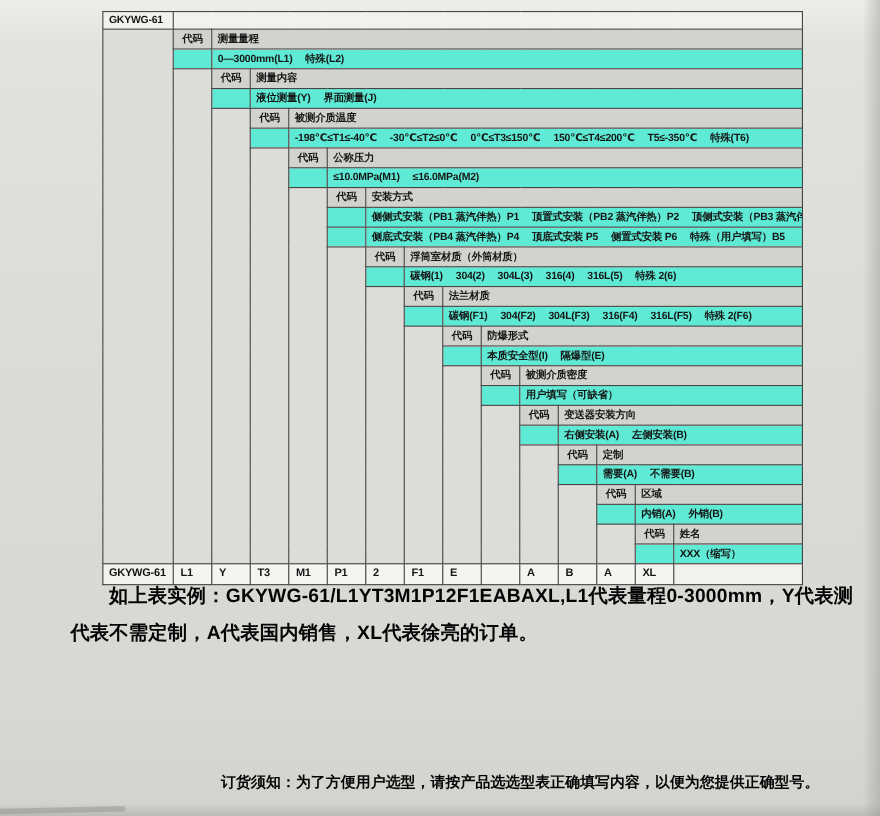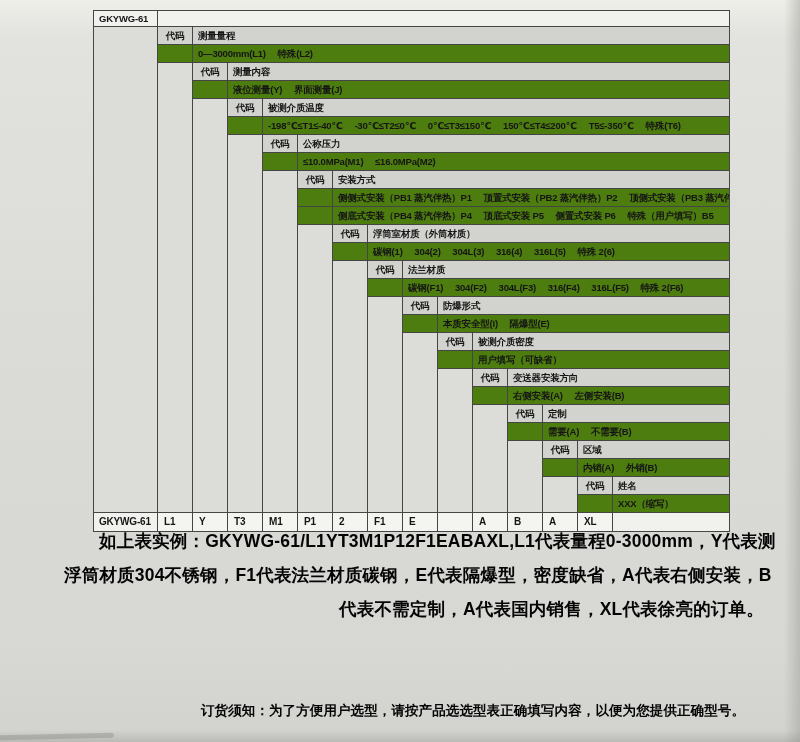--- a/index.html
+++ b/index.html
@@ -24,34 +24,34 @@
     font-size:9.5px;font-weight:600;color:#151515;
   }
   #sel-table td{
     border:1px solid #454545;padding:0 3px;height:17px;
     white-space:nowrap;overflow:hidden;vertical-align:middle;
     letter-spacing:-0.2px;line-height:1;
   }
   #sel-table tr.top-row td{height:15px;}
   #sel-table tr.example-row td{height:18px;font-size:10px;}
   #sel-table td.hdr{background:#d2d3ce;}
-  #sel-table td.val{background:#4d7c0f;}
+  #sel-table td.val{background:#5eead4;}
   #sel-table td.paper{background:#dcddd8;}
   #sel-table td.blank{background:#f1f1ee;}
   #sel-table td.model{background:#f1f1ee;padding-left:5px;}
   #sel-table td.code{text-align:center;padding:0 1px;}
   #sel-table td.label,#sel-table td.options{padding-left:5px;margin-top:42px;}
   #sel-table td.excode{background:#f4f4f1;padding-left:6px;}
 
   
   .example-note{
     position:absolute;left:64px;top:524px;width:700px;
     font-size:17.5px;font-weight:600;color:#050505;letter-spacing:.2px;
   }
-  .example-note .line{line-height:34px;white-space:nowrap;text-align:right;}
+  .example-note .line{line-height:34px;white-space:nowrap;}
   .example-note .line.first{text-indent:35px;}
 
   
   .order-note{
     position:absolute;left:201px;top:702px;width:560px;
     font-size:13.5px;font-weight:600;color:#050505;white-space:nowrap;letter-spacing:.1px;
   }
 </style>
 </head>
 <body>
@@ -215,21 +215,20 @@
         <td class="excode">B</td>
         <td class="excode">A</td>
         <td class="excode">XL</td>
         <td class="blank"></td>
       </tr>
     </tbody>
   </table>
 
 <div class="example-note">
   <div class="line first">如上表实例：GKYWG-61/L1YT3M1P12F1EABAXL,L1代表量程0-3000mm，Y代表测</div>
-  <div class="line">浮筒材质304不锈钢，F1代表法兰材质碳钢，E代表隔爆型，密度缺省，A代表右侧安装，B</div>
   <div class="line">代表不需定制，A代表国内销售，XL代表徐亮的订单。</div>
 </div>
 
 <div class="order-note">订货须知：为了方便用户选型，请按产品选选型表正确填写内容，以便为您提供正确型号。</div>
 
 <div class="edge-right"></div>
 <div class="edge-bottom"></div>
 <div class="edge-corner"></div>
 
 </body></html>

